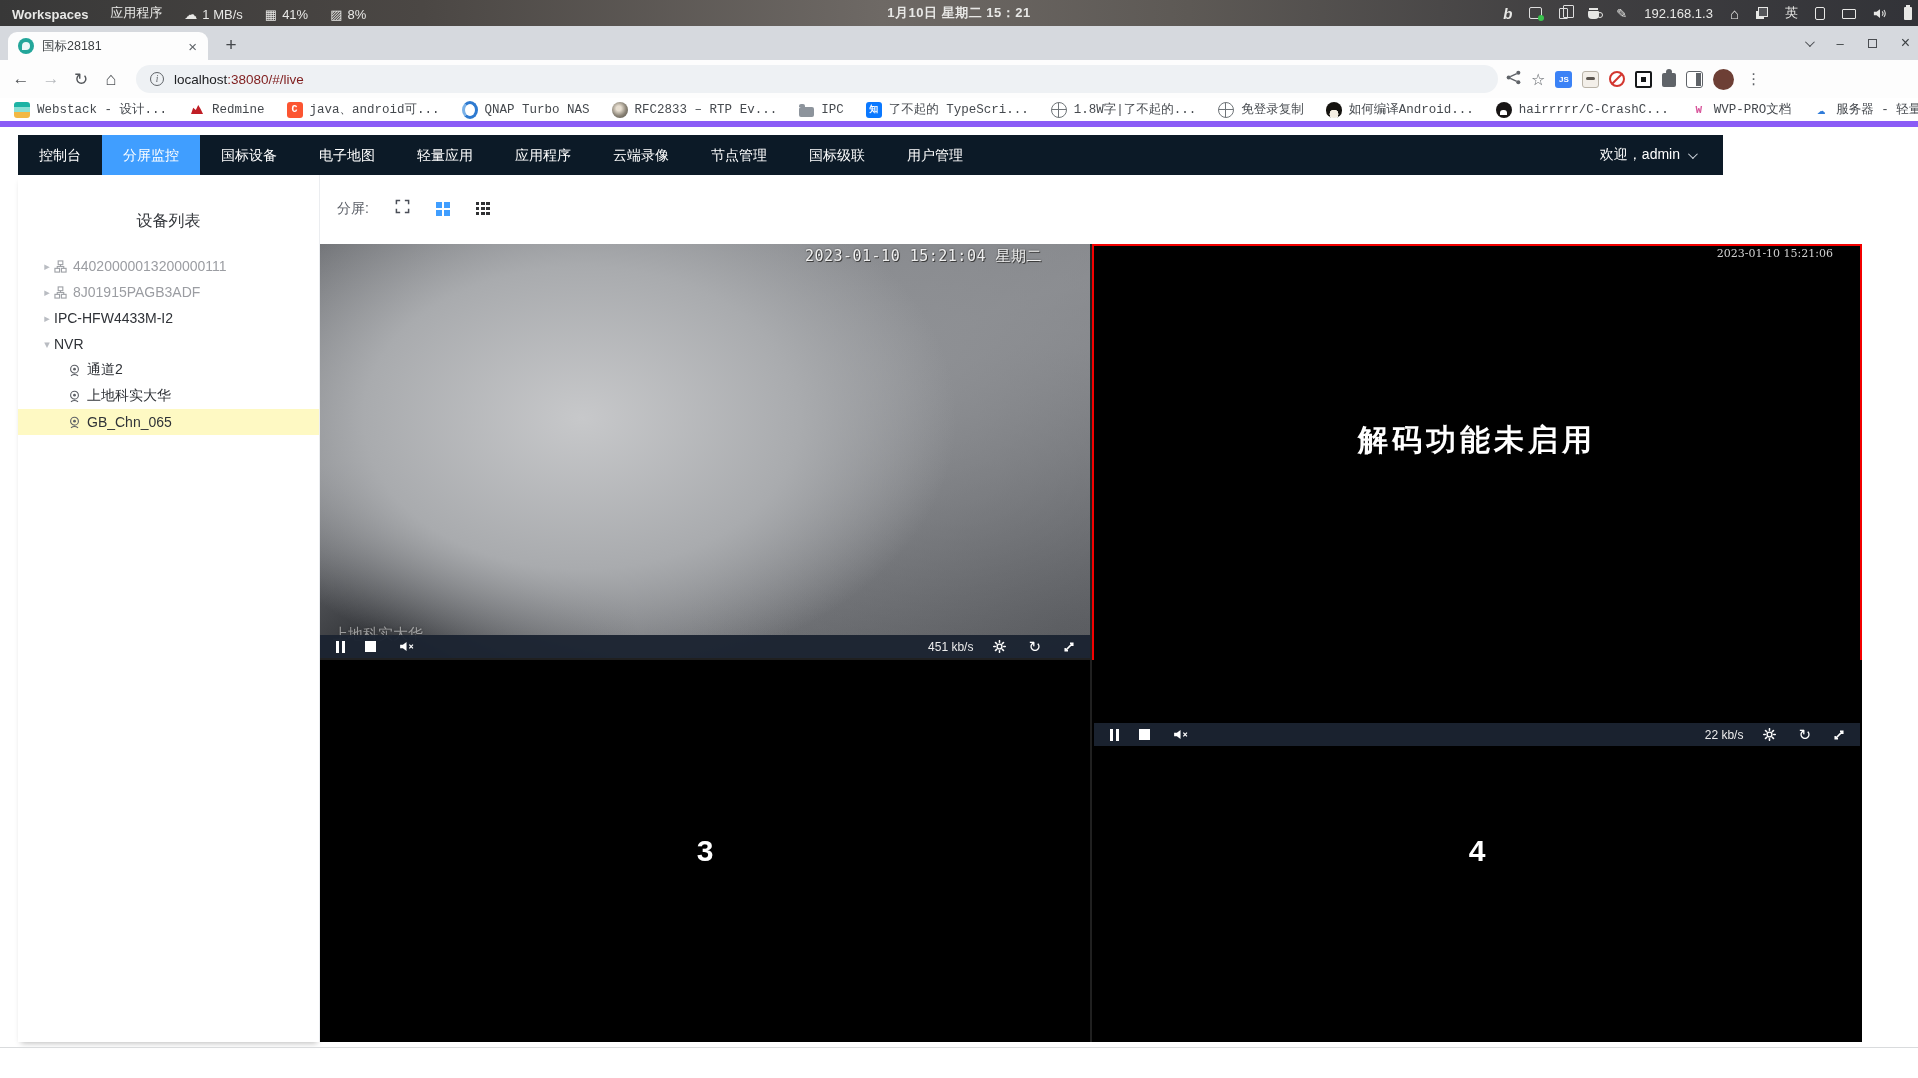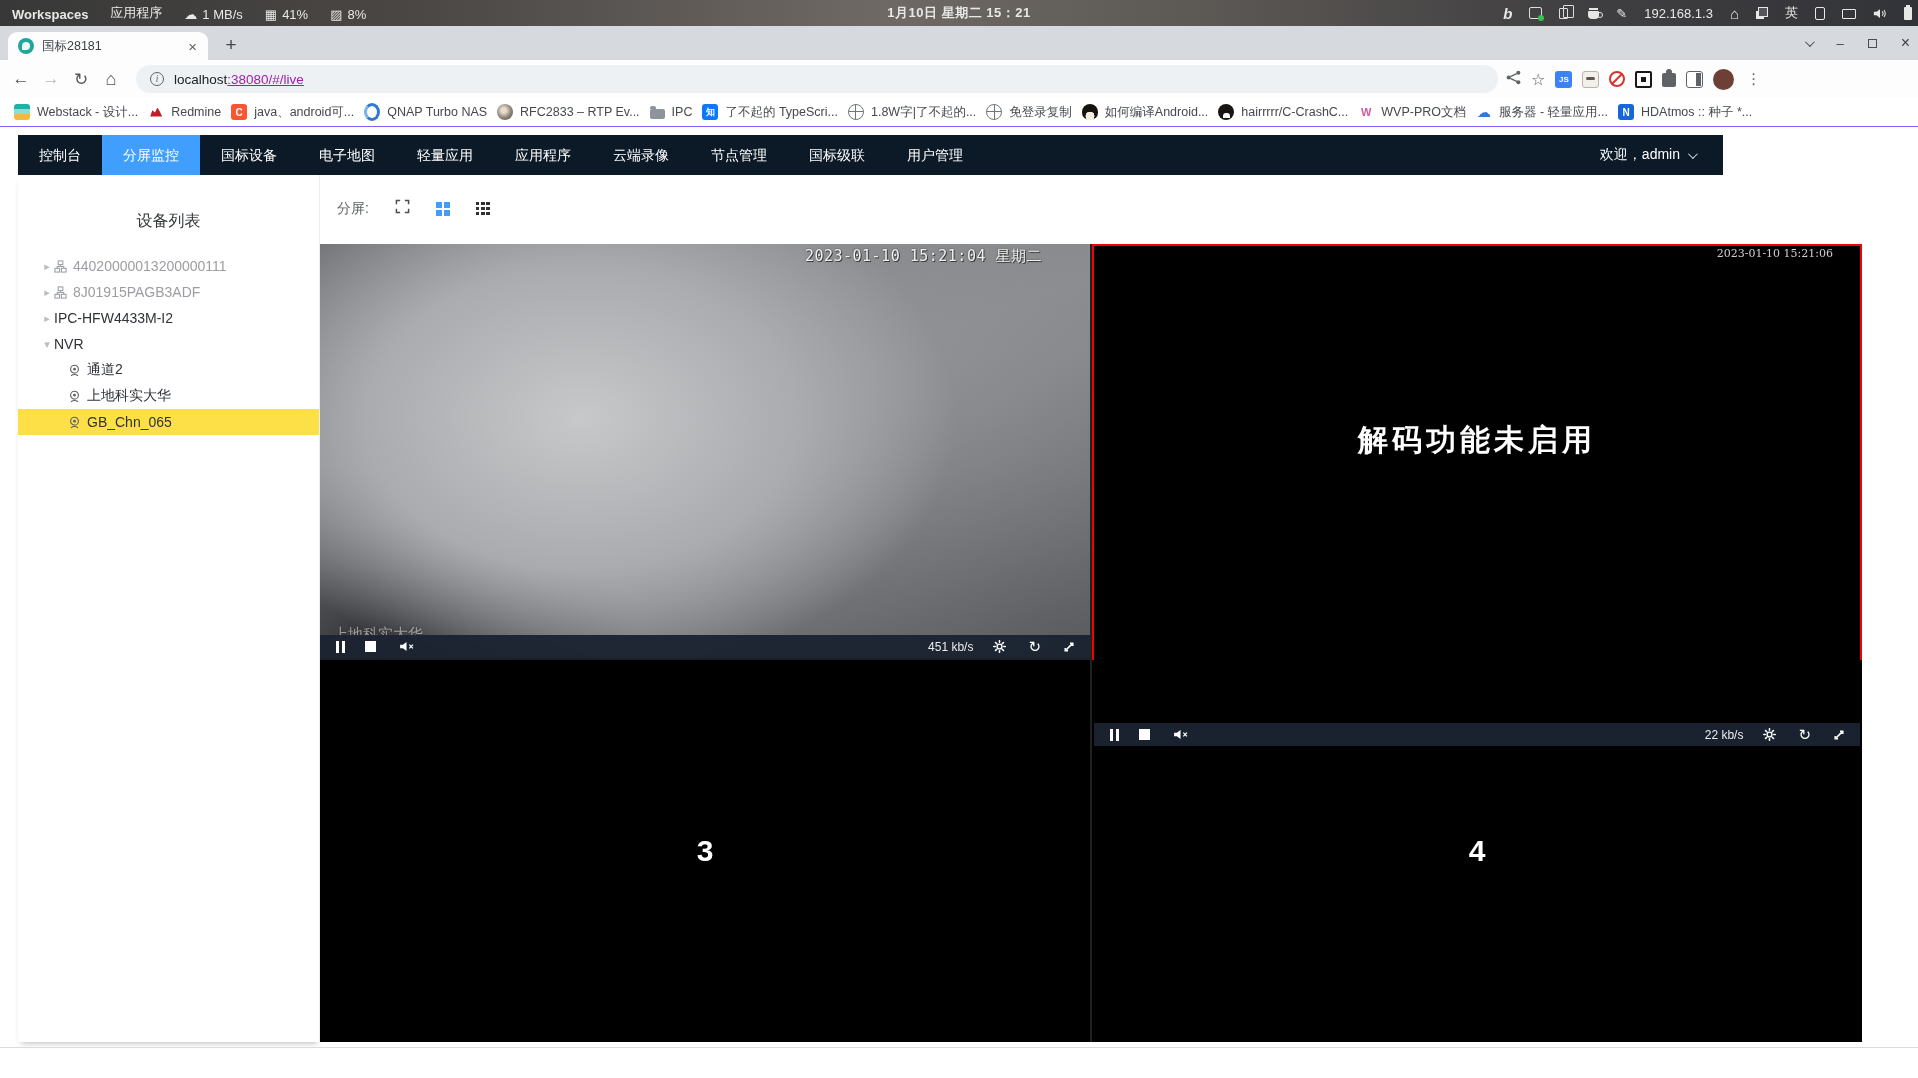--- a/index.html
+++ b/index.html
@@ -47,40 +47,40 @@
   .w-sq { display:inline-block; width:9px; height:9px; border:1.4px solid #4a4d51; }
 
   
   .toolbar { position:absolute; top:60px; left:0; width:100%; height:38px; background:#fdfdfd; display:flex; align-items:center; }
   .navbtn { width:30px; text-align:center; font-size:17px; color:#53565a; flex:none; }
   .navbtn.dis { color:#b6b9bd; }
   .toolbar .home { font-size:18px; }
   .omnibox { margin-left:10px; width:1362px; height:28px; background:#eef1f4; border-radius:14px; display:flex; align-items:center; padding:0 14px; }
   .info-i { width:14px; height:14px; border:1.4px solid #5f6368; border-radius:50%; color:#5f6368; font-size:9.5px; display:flex; align-items:center; justify-content:center; font-style:italic; font-family:"Liberation Serif",serif; flex:none; }
   .url { margin-left:10px; font-size:13.5px; color:#202124; white-space:nowrap; }
-  .url .rest { color:#a21caf;text-decoration:underline; }
+  .url .rest { color:#7f1d1d; }
   .tb-icons { display:flex; align-items:center; gap:10px; margin-left:8px; }
   .tb-icons .star { font-size:16px; color:#5f6368; }
   .ext { width:17px; height:17px; border-radius:3px; display:flex; align-items:center; justify-content:center; font-size:8px; font-weight:bold; color:#fff; flex:none; }
   .ext-js { background:#3b82f6; }
   .ext-mask { background:#f3efe9; border:1px solid #b9b3a8; position:relative; }
   .ext-mask::after { content:""; position:absolute; top:5px; left:3px; width:9px; height:3px; background:#5c5650; border-radius:2px; }
   .ext-block { width:16px; height:16px; border:2.2px solid #d3362f; border-radius:50%; position:relative; background:#fff; }
   .ext-block::after { content:""; position:absolute; left:-1px; top:5px; width:14px; height:2.2px; background:#d3362f; transform:rotate(-45deg); }
   .ext-frame { background:#fff; border:2.6px solid #16181a; border-radius:2px; position:relative; }
   .ext-frame::after { content:""; width:5px; height:5px; background:#16181a; }
   .ext-puzzle { position:relative; width:14px; height:14px; background:#5f6368; border-radius:2px; margin-top:2px; }
   .ext-puzzle::before { content:""; position:absolute; top:-4px; left:4px; width:6px; height:6px; border-radius:50%; background:#5f6368; }
   .ext-panel { background:#fff; border:1.8px solid #5f6368; border-radius:3px; position:relative; }
   .ext-panel::after { content:""; position:absolute; right:1px; top:1px; bottom:1px; width:5px; background:#5f6368; }
   .avatar { width:21px; height:21px; border-radius:50%; background:#6d3f35; color:#e4cfc8; font-size:10px; display:flex; align-items:center; justify-content:center; }
   .kebab { font-size:15px; color:#5f6368; padding:0 8px 0 2px; }
 
   
-  .bmbar { position:absolute; top:98px; left:0; width:100%; height:29px; background:#fff; border-bottom:1px solid #8b5cf6; display:flex; align-items:center; padding-left:14px; gap:10px; }
+  .bmbar { position:absolute; top:98px; left:0; width:100%; height:29px; background:#fff; border-bottom:6px solid #8b5cf6; display:flex; align-items:center; padding-left:14px; gap:22px;font-family:Liberation Mono, monospace; }
   .bm { display:flex; align-items:center; gap:7px; font-size:12.5px; color:#45494e; white-space:nowrap; }
   .fav { width:16px; height:16px; border-radius:3px; display:inline-flex; align-items:center; justify-content:center; font-size:9.5px; font-weight:bold; color:#fff; flex:none; }
   .fav-webstack { background:linear-gradient(180deg,#1cb3a4 0 34%,#8adfd4 34% 64%,#f2b844 64%); border-radius:3px; }
   .fav-redmine { background:#fff; position:relative; } .fav-redmine::after { content:""; width:12px; height:9px; background:#c01e26; clip-path:polygon(0 100%,18% 30%,40% 55%,60% 0,80% 45%,100% 100%); }
   .fav-csdn { background:#fc5531; font-size:10px; }
   .fav-qnap { background:#fff; } .fav-qnap::after { content:""; width:12px; height:12px; border:3.2px solid #2e7ad0; border-radius:50%; border-left-color:#79b1e8; }
   .fav-rfc { border-radius:50%; background:radial-gradient(circle at 42% 40%,#e7ded0 18%,#8c8578 55%,#4c463e); }
   .fav-folder { position:relative; width:15px; height:10px; background:#8d949c; border-radius:2px; margin-top:4px; }
   .fav-folder::before { content:""; position:absolute; top:-3px; left:0; width:6px; height:3px; background:#8d949c; border-radius:2px 2px 0 0; }
   .fav-zhihu { background:#0a78ff; font-size:9px; }
@@ -101,21 +101,21 @@
   .welcome { margin-left:auto; margin-right:28px; color:#fff; font-size:14px; display:flex; align-items:center; gap:8px; }
   .chev-w { display:inline-block; width:7px; height:7px; border-right:1.4px solid #cfd6dd; border-bottom:1.4px solid #cfd6dd; transform:rotate(45deg) translateY(-2px); }
 
   
   .sidebar { position:absolute; top:175px; left:18px; width:302px; height:867px; background:#fff;
     border-right:1px solid #ebedf0; box-shadow:0 4px 6px -3px rgba(0,0,0,.28); }
   .sb-title { margin-top:36px; text-align:center; font-size:16px; color:#33363b; }
   .tree { margin-top:21px; }
   .tree-row { height:26px; display:flex; align-items:center; font-size:14px; color:#2f3237; }
   .tree-row.dim { color:#9b9da2; }
-  .tree-row.sel { background:#fde047; }
+  .tree-row.sel { background:#fef9c3; }
   .tw { display:flex; align-items:center; justify-content:center; flex:none; }
   .caret { color:#b9bcc2; font-size:11px; width:14px; text-align:center; }
   .ind-root { width:22px; } .ind-icon { margin-right:6px; } .ind-child { width:50px; }
 
   
   .main { position:absolute; top:175px; left:320px; width:1598px; height:867px; background:#fff; }
   .screen-toolbar { position:absolute; top:24px; left:17px; display:flex; align-items:center; gap:26px; }
   .st-label { font-size:14px; color:#5a5e66; }
   .g2 { display:grid; grid-template-columns:6px 6px; grid-template-rows:6px 6px; gap:2px; }
   .g2 i { background:#409eff; }

